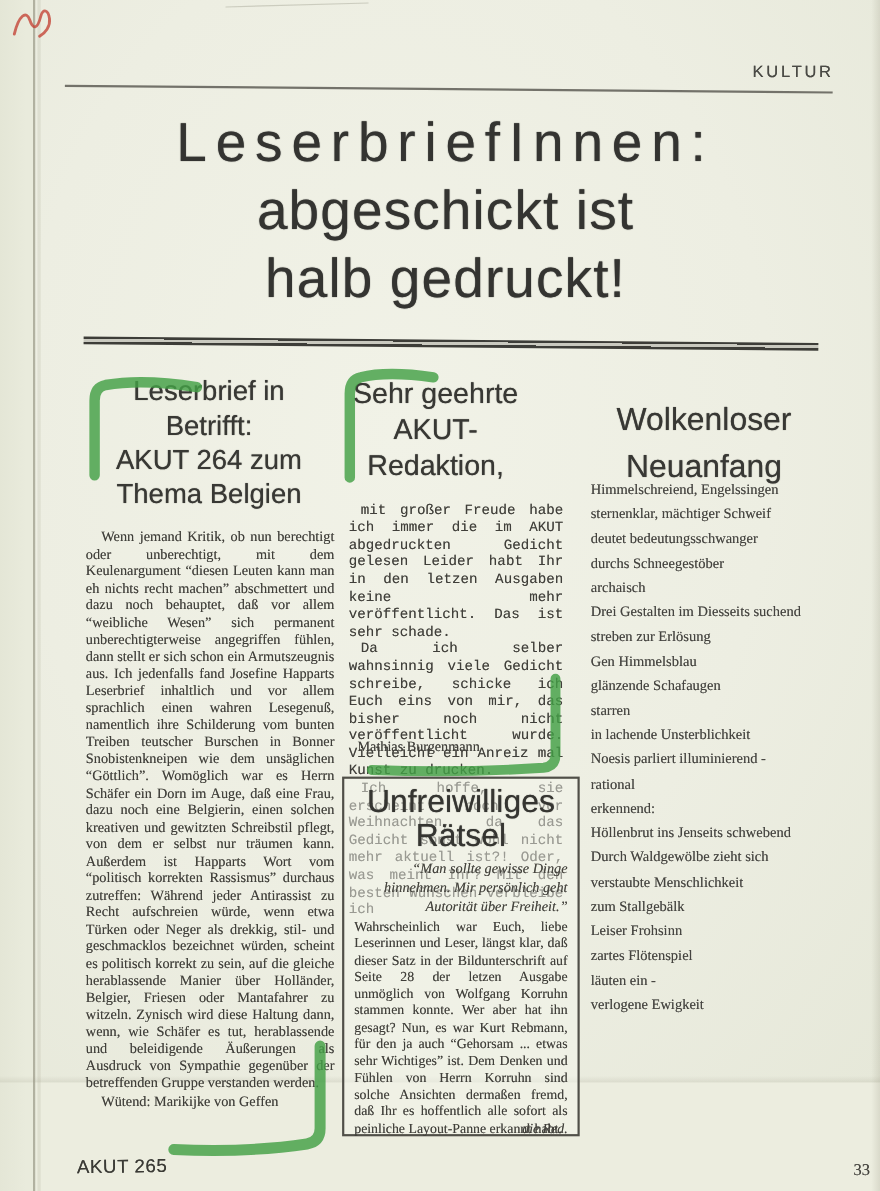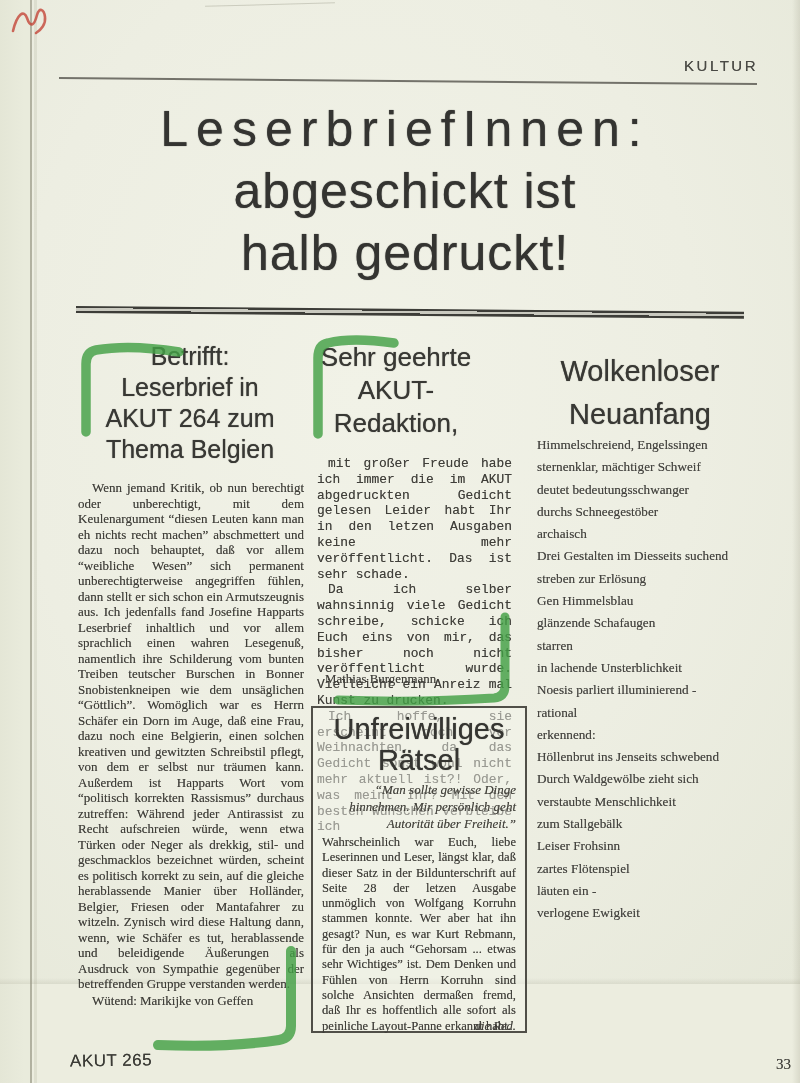--- a/index.html
+++ b/index.html
@@ -39,21 +39,21 @@
     background:linear-gradient(180deg,#3d3d38 0 2px,#c9c9bf 2px 4.5px,#3d3d38 4.5px 7px);
     transform:rotate(.5deg);transform-origin:left center;}
 
   
   .col-heading{position:absolute;text-align:center;font-family:"Liberation Sans",sans-serif;
     color:#383834;text-shadow:0 0 .8px rgba(56,56,52,.85);}
   .heading1{left:78px;top:341px;width:224px;}
   .heading1>div{font-size:25px;line-height:31px;}
   .heading2{left:300px;top:341px;width:192px;}
   .heading2>div{font-size:26px;line-height:33px;}
-  .heading3{left:535px;top:350px;width:210px;}
+  .heading3{left:535px;top:361px;width:210px;}
   .heading3>div{font-size:29px;line-height:43px;}
 
   
   .body-copy{color:#403f3a;text-shadow:0 0 .5px rgba(64,63,58,.6);text-align:justify;hyphens:auto;}
   .letter1-body{position:absolute;left:78px;top:480px;width:226px;font-size:13px;line-height:15.5px;}
   .letter1-body p{margin:0;text-indent:14px;}
   .letter1-sig{margin-top:1px;text-indent:14px;text-align:left;}
   .letter2-body{position:absolute;left:317px;top:456px;width:195px;font-size:12.9px;line-height:15.8px;}
   .letter2-body>div{text-indent:11px;font-family:Liberation Mono, monospace;}
   .letter2-sig{position:absolute;left:325px;top:672px;width:190px;font-size:12.9px;color:#403f3a;
@@ -100,22 +100,22 @@
   <div class="kicker-rule"></div>
 
   <div class="main-title">
       <div>LeserbriefInnen:</div>
       <div>abgeschickt ist</div>
       <div>halb gedruckt!</div>
     </div>
   <div class="title-rule"></div>
 
   <div class="col-heading heading1">
+      <div>Leserbrief in</div>
       <div>Betrifft:</div>
-      <div>Leserbrief in</div>
       <div>AKUT 264 zum</div>
       <div>Thema Belgien</div>
     </div>
   <div class="body-copy letter1-body">
     <p>Wenn jemand Kritik, ob nun berechtigt oder unberechtigt, mit dem Keulenargument “diesen Leuten kann man eh nichts recht machen” abschmettert und dazu noch behauptet, daß vor allem “weibliche Wesen” sich permanent unberechtigterweise angegriffen fühlen, dann stellt er sich schon ein Armutszeugnis aus. Ich jedenfalls fand Josefine Happarts Leserbrief inhaltlich und vor allem sprachlich einen wahren Lesegenuß, namentlich ihre Schilderung vom bunten Treiben teutscher Burschen in Bonner Snobistenkneipen wie dem unsäglichen “Göttlich”. Womöglich war es Herrn Schäfer ein Dorn im Auge, daß eine Frau, dazu noch eine Belgierin, einen solchen kreativen und gewitzten Schreibstil pflegt, von dem er selbst nur träumen kann. Außerdem ist Happarts Wort vom “politisch korrekten Rassismus” durchaus zutreffen: Während jeder Antirassist zu Recht aufschreien würde, wenn etwa Türken oder Neger als drekkig, stil- und geschmacklos bezeichnet würden, scheint es politisch korrekt zu sein, auf die gleiche herablassende Manier über Holländer, Belgier, Friesen oder Mantafahrer zu witzeln. Zynisch wird diese Haltung dann, wenn, wie Schäfer es tut, herablassende und beleidigende Äußerungen als Ausdruck von Sympathie gegenüber der betreffenden Gruppe verstanden werden.</p>
     <div class="letter1-sig">Wütend: Marikijke von Geffen</div>
   </div>
 
   <div class="col-heading heading2">
       <div>Sehr geehrte</div>

